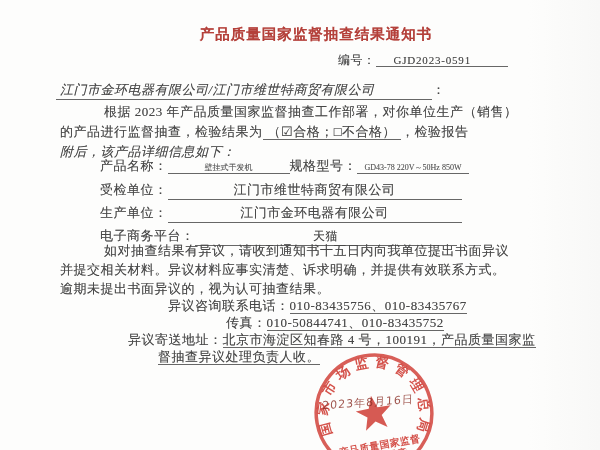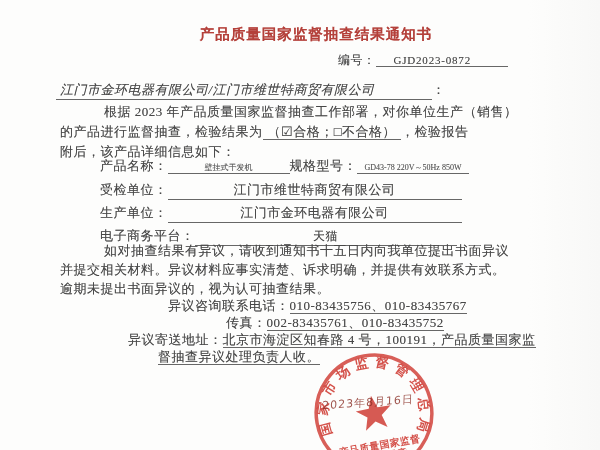--- a/index.html
+++ b/index.html
@@ -17,21 +17,21 @@
     margin-left:32px;
   }
   .txt{font-size:13px;letter-spacing:.5px;text-shadow:0 0 .5px rgba(70,70,70,.45);}
   .u{border-bottom:1px solid #676767;}
   .serial{top:52px;left:338px;font-size:12px;}
   .serial .num{display:inline-block;min-width:108px;padding:0 6px 0 18px;font-size:11px;letter-spacing:.8px;}
   .addressee{top:81px;left:56px;}
   .addressee .name{display:inline-block;width:372px;padding-left:4px;font-style:italic;}
   .p1l1{top:103px;left:104px;}
   .p1l2{top:123px;left:60px;}
-  .p1l3{top:143px;left:60px;}
+  .p1l3{top:143px;left:60px;font-style:italic;}
   .row1{top:157px;left:100px;}
   .row2{top:181px;left:100px;}
   .row3{top:204px;left:100px;}
   .row4{top:227px;left:100px;}
   .fv{display:inline-block;text-align:center;font-size:12px;}
   .fv.small{font-size:8px;color:#5a5a5a;letter-spacing:0;}
   .w-prod{width:122px;}
   .w-spec{width:112px;}
   .w-co{width:294px;font-size:13px;}
   .w-plat{width:262px;}
@@ -50,21 +50,21 @@
   }
 </style>
 </head>
 <body>
 
 <div class="page">
 
   <div class="abs doc-title">产品质量国家监督抽查结果通知书</div>
 
   <div class="abs txt serial">
-    <span>编号：</span><span class="u num">GJD2023-0872</span>
+    <span>编号：</span><span class="u num">GJD2023-0591</span>
   </div>
 
   <div class="abs txt addressee">
     <span class="u name">江门市金环电器有限公司/江门市维世特商贸有限公司</span><span>：</span>
   </div>
 
   <div class="abs txt p1l1">根据 2023 年产品质量国家监督抽查工作部署，对你单位生产（销售）</div>
   <div class="abs txt p1l2">
     <span>的产品进行监督抽查，检验结果为</span><span class="u" style="padding:0 5px;">（☑合格；□不合格）</span><span>，检验报告</span>
   </div>
@@ -88,21 +88,21 @@
 
   <div class="abs txt p2l1">如对抽查结果有异议，请收到通知书十五日内向我单位提出书面异议</div>
   <div class="abs txt p2l2">并提交相关材料。异议材料应事实清楚、诉求明确，并提供有效联系方式。</div>
   <div class="abs txt p2l3">逾期未提出书面异议的，视为认可抽查结果。</div>
 
   <div class="abs txt phone">
     <span>异议咨询联系电话：</span><span class="u">010-83435756、010-83435767</span>
   </div>
 
   <div class="abs txt fax">
-    <span>传真：</span><span class="u">002-83435761、010-83435752</span>
+    <span>传真：</span><span class="u">010-50844741、010-83435752</span>
   </div>
 
   <div class="abs txt addr1">
     <span>异议寄送地址：</span><span class="u">北京市海淀区知春路 4 号，100191，产品质量国家监</span>
   </div>
   <div class="abs txt addr2">
     <span class="u">督抽查异议处理负责人收。</span>
   </div>
 
   <div class="stamp-wrap">

